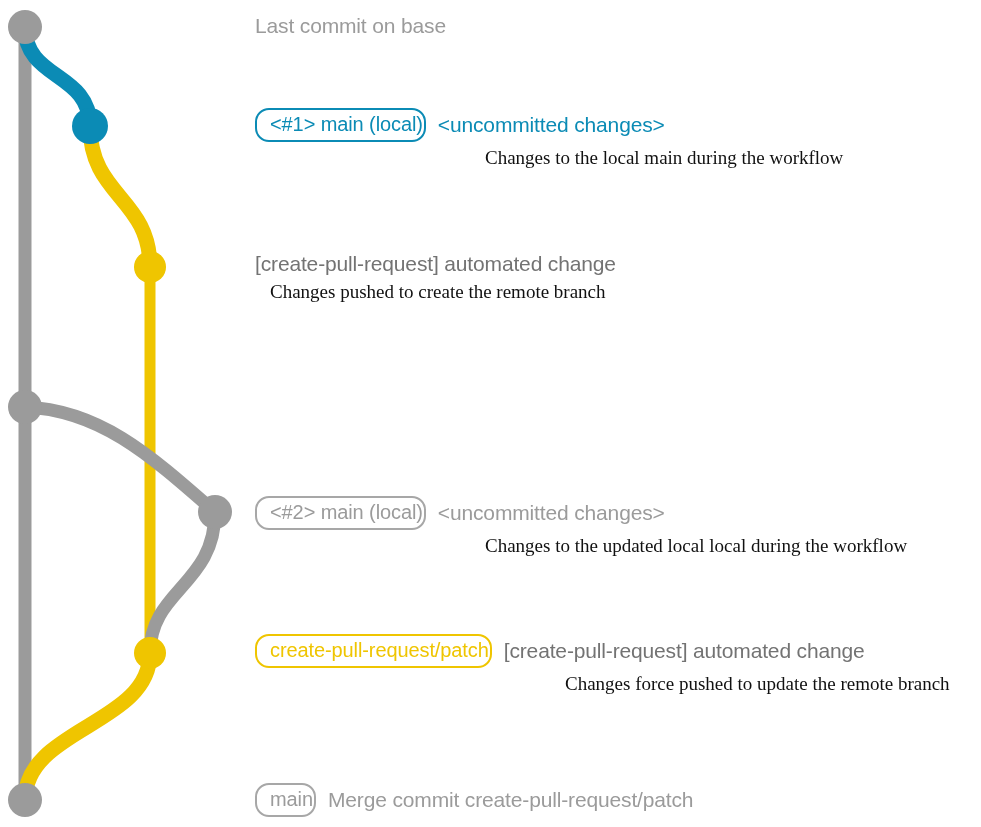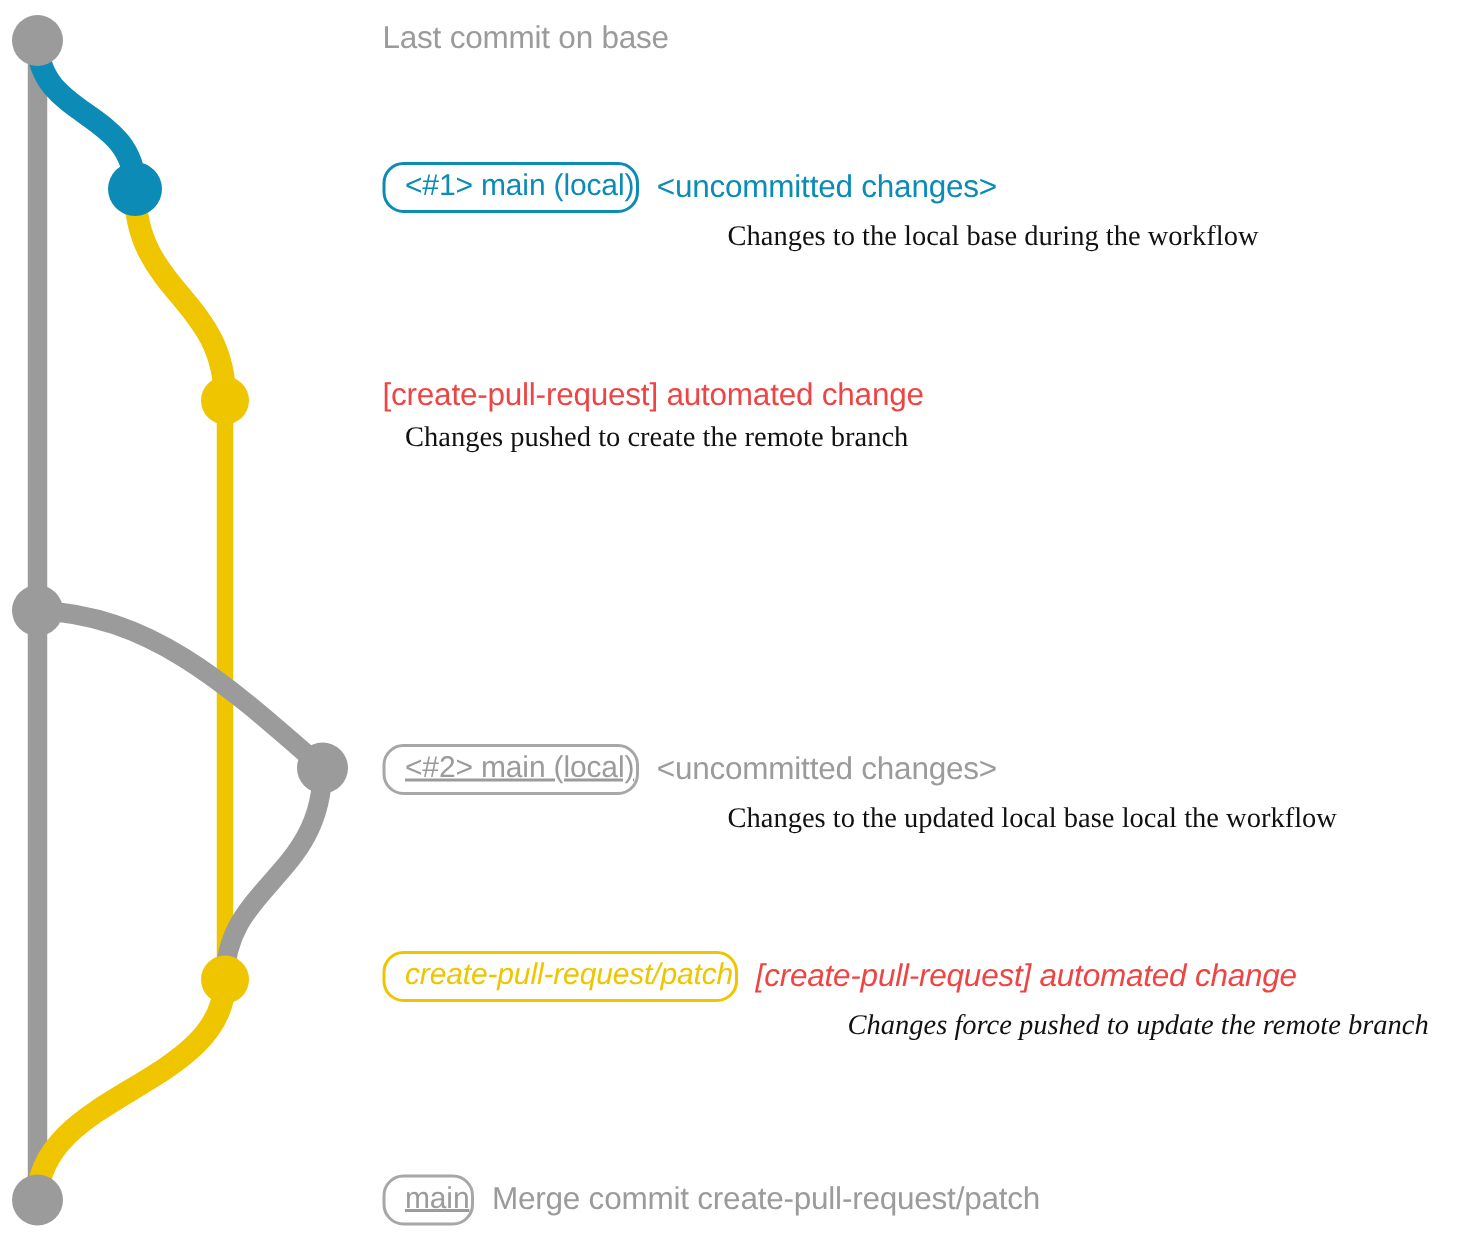--- a/index.html
+++ b/index.html
@@ -51,30 +51,30 @@
     border-radius: 14px;
     padding: 3px 1px 4px 13px;
     font-size: 20px;
     line-height: 23px;
     color: #9b9b9b;
     background: transparent;
     letter-spacing: -0.1px;
   }
   .badge.blue   { border-color: #0b8bb5; color: #0b8bb5; }
   .badge.yellow { border-color: #efc500; color: #efc500; }
-  .badge.gray   { border-color: #a7a7a7; color: #9b9b9b; text-decoration: underline; }
+  .badge.gray   { border-color: #a7a7a7; color: #9b9b9b; }
 
   .msg {
     font-size: 21px;
     line-height: 24px;
     margin-left: 12px;
     letter-spacing: -0.15px;
   }
   .msg.blue   { color: #0b8bb5; }
-  .msg.yellow { color: #ef4444; }
+  .msg.yellow { color: #737373; }
   .msg.gray   { color: #9b9b9b; }
 
   .msg.nobadge { margin-left: 0; }
 
   
   .subtext {
     font-family: "Liberation Serif", serif;
     font-size: 19px;
     line-height: 22px;
     color: #111111;
@@ -120,40 +120,40 @@
     <div class="headline">
       <span class="msg gray nobadge">Last commit on base</span>
     </div>
   </div>
 
   <div class="commit-block" style="top:108px;">
     <div class="headline">
       <span class="badge blue">&lt;#1&gt; main (local)</span>
       <span class="msg blue">&lt;uncommitted changes&gt;</span>
     </div>
-    <div class="subtext" style="margin-left:230px;">Changes to the local base during the workflow</div>
+    <div class="subtext" style="margin-left:230px;">Changes to the local main during the workflow</div>
   </div>
 
   <div class="commit-block" style="top:252px;">
     <div class="headline">
       <span class="msg yellow nobadge">[create-pull-request] automated change</span>
     </div>
     <div class="subtext" style="margin-left:15px;">Changes pushed to create the remote branch</div>
   </div>
 
 
   <div class="commit-block" style="top:496px;">
     <div class="headline">
       <span class="badge gray">&lt;#2&gt; main (local)</span>
       <span class="msg gray">&lt;uncommitted changes&gt;</span>
     </div>
-    <div class="subtext" style="margin-left:230px;">Changes to the updated local base local the workflow</div>
+    <div class="subtext" style="margin-left:230px;">Changes to the updated local local during the workflow</div>
   </div>
 
-  <div class="commit-block" style="top:634px;font-style:italic;">
+  <div class="commit-block" style="top:634px;">
     <div class="headline">
       <span class="badge yellow">create-pull-request/patch</span>
       <span class="msg yellow">[create-pull-request] automated change</span>
     </div>
     <div class="subtext" style="margin-left:310px;">Changes force pushed to update the remote branch</div>
   </div>
 
   <div class="commit-block" style="top:783px;">
     <div class="headline">
       <span class="badge gray">main</span>

